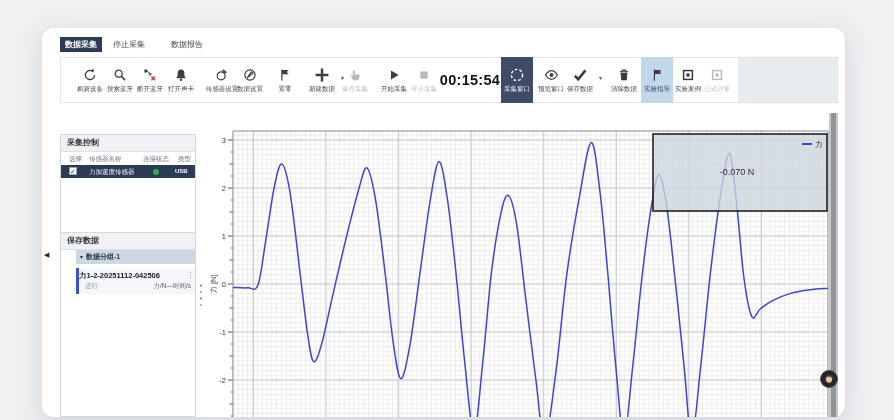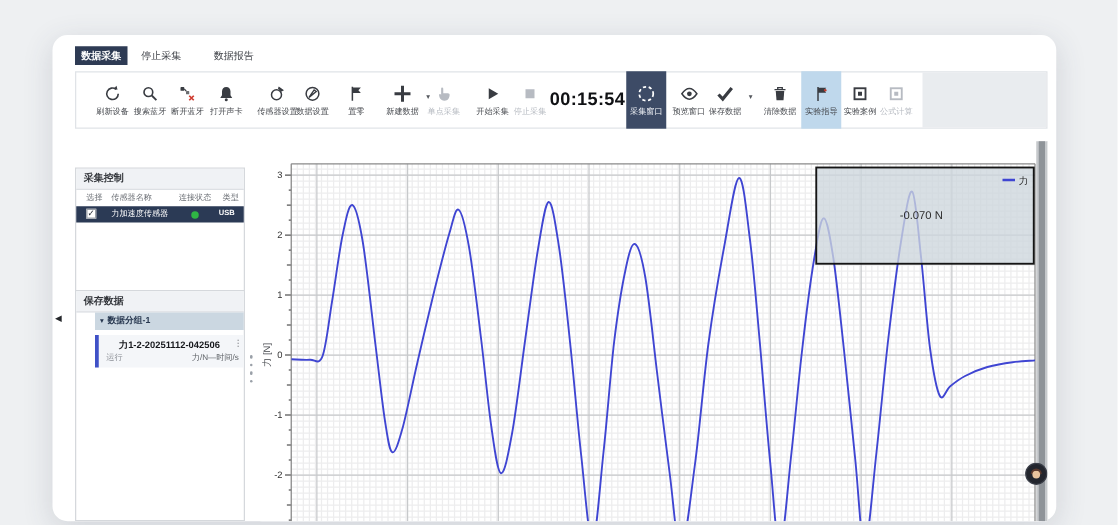--- a/index.html
+++ b/index.html
@@ -36,21 +36,21 @@
        box-sizing:border-box;font-size:7px;line-height:7px;color:#1d2430;text-align:center;}
   .dot{position:absolute;left:92px;top:4px;width:6px;height:6px;border-radius:50%;}
   .hscroll{position:absolute;left:1px;right:1px;bottom:1px;height:8px;background:#eef0f2;}
   .hscroll .ar{position:absolute;top:0;font-size:6px;line-height:8px;color:#5d6167;}
   .hscroll .thumb{position:absolute;left:9px;right:11px;top:2px;height:4px;background:#989ea6;border-radius:1px;}
   .groupbar{position:absolute;left:15px;right:0;height:14px;background:#cbd7e1;line-height:14px;
             font-size:7px;font-weight:bold;color:#26364e;cursor:pointer;}
   .groupbar .gcaret{padding:0 3px 0 4px;font-size:6px;}
   .ditem{position:absolute;left:15px;right:0;height:26px;background:#f4f6f9;border-left:3px solid #3f51c7;
          box-sizing:border-box;cursor:pointer;}
-  .ditem .t1{position:absolute;left:16px;top:3px;font-size:7.5px;font-weight:bold;color:#17191d;white-space:nowrap;}
+  .ditem .t1{position:absolute;left:0;top:3px;font-size:7.5px;font-weight:bold;color:#17191d;white-space:nowrap;}
   .ditem .kebab{position:absolute;right:1px;top:3px;font-size:7px;color:#55585d;}
   .ditem .st{position:absolute;left:6px;bottom:3px;font-size:6.5px;color:#8b8f96;}
   .ditem .ax{position:absolute;right:4px;bottom:3px;font-size:6.5px;color:#5d6166;}
   .splitter{left:198px;top:284px;width:6px;height:22px;display:flex;flex-direction:column;
             align-items:center;justify-content:space-between;cursor:col-resize;}
   .splitter i{width:2.5px;height:2.5px;border-radius:50%;background:#9aa0a8;}
   .collapse{left:44px;top:251px;font-size:7px;color:#24262a;cursor:pointer;}
   
   .chartbox{left:208px;top:113px;width:630px;height:304px;border:1px solid #dadde0;border-bottom:none;
             box-sizing:border-box;background:#fff;overflow:hidden;}

